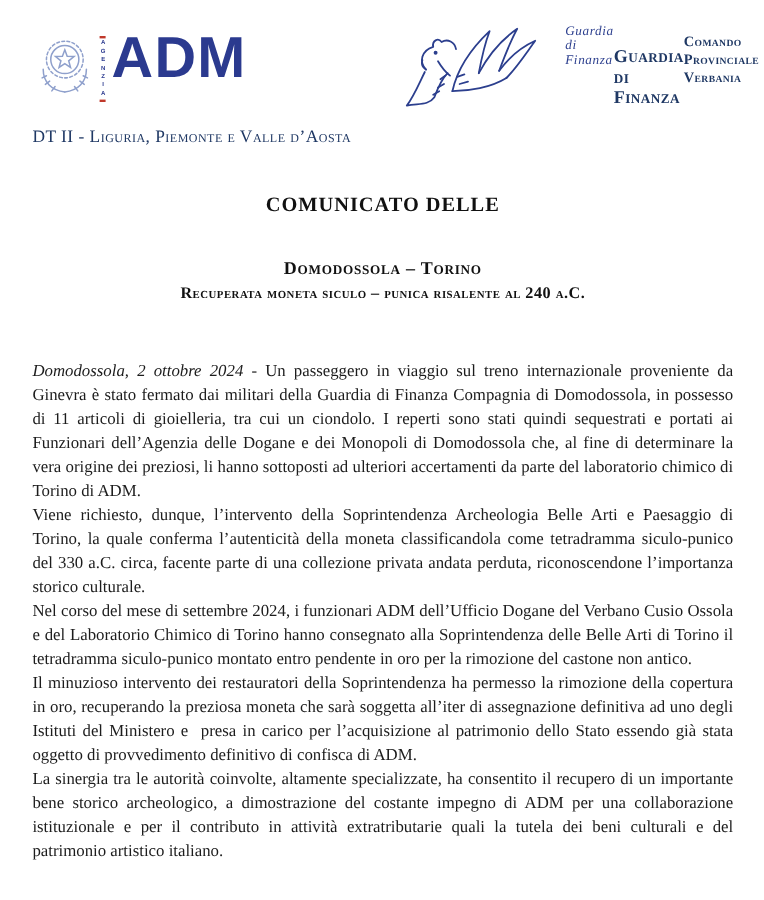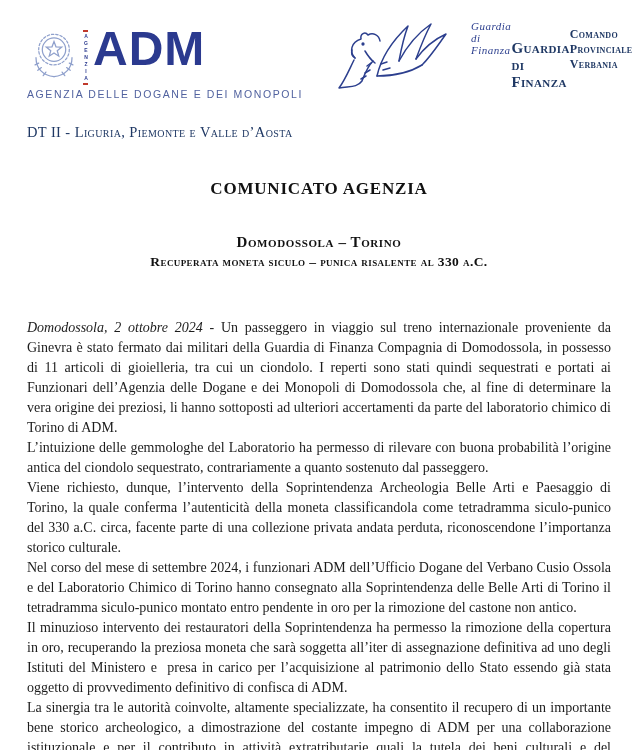--- a/index.html
+++ b/index.html
@@ -108,21 +108,20 @@
             </g>
           </svg>
         </span>
         <span class="agenzia-strip">
           <span class="tick"></span>
           <span class="vtext">AGENZIA</span>
           <span class="tick"></span>
         </span>
         <span class="adm-acronym">ADM</span>
       </div>
-      <div class="adm-subtitle">AGENZIA DELLE DOGANE E DEI MONOPOLI</div>
       <div class="adm-division">DT II - Liguria, Piemonte e Valle d’Aosta</div>
     </div>
 
     <div class="gdf-block">
       <span class="gdf-emblem">
         <svg width="150" height="84" viewBox="0 0 150 84">
           <g fill="none" stroke="#2c3f8e" stroke-width="1.5" stroke-linecap="round" stroke-linejoin="round">
 
             <path d="M34,40 C28,34 30,24 40,21 C39,16 44,13 47,17 C52,14 58,17 59,23"></path>
             <path d="M34,40 C31,38 30,35 31,32"></path>
@@ -141,27 +140,26 @@
         </svg>
       </span>
       <div class="gdf-script">Guardia di Finanza</div>
       <div class="gdf-title">Guardia di Finanza</div>
       <div class="gdf-subtitle">Comando Provinciale Verbania</div>
     </div>
 
   </header>
 
   <section class="title-block">
-    <div class="pr-title">COMUNICATO AGENZIA</div>
+    <div class="pr-title">COMUNICATO DELLE</div>
     <div class="pr-sub1">Domodossola – Torino</div>
-    <div class="pr-sub2">Recuperata moneta siculo – punica risalente al 330 a.C.</div>
+    <div class="pr-sub2">Recuperata moneta siculo – punica risalente al 240 a.C.</div>
   </section>
 
   <section class="body-text">
     <p><span class="dateline">Domodossola, 2 ottobre 2024</span><span> - </span><span>Un passeggero in viaggio sul treno internazionale proveniente da Ginevra è stato fermato dai militari della Guardia di Finanza Compagnia di Domodossola, in possesso di 11 articoli di gioielleria, tra cui un ciondolo. I reperti sono stati quindi sequestrati e portati ai Funzionari dell’Agenzia delle Dogane e dei Monopoli di Domodossola che, al fine di determinare la vera origine dei preziosi, li hanno sottoposti ad ulteriori accertamenti da parte del laboratorio chimico di Torino di ADM.</span></p>
-    <p>L’intuizione delle gemmologhe del Laboratorio ha permesso di rilevare con buona probabilità l’origine antica del ciondolo sequestrato, contrariamente a quanto sostenuto dal passeggero.</p>
     <p>Viene richiesto, dunque, l’intervento della Soprintendenza Archeologia Belle Arti e Paesaggio di Torino, la quale conferma l’autenticità della moneta classificandola come tetradramma siculo-punico del 330 a.C. circa, facente parte di una collezione privata andata perduta, riconoscendone l’importanza storico culturale.</p>
     <p>Nel corso del mese di settembre 2024, i funzionari ADM dell’Ufficio Dogane del Verbano Cusio Ossola e del Laboratorio Chimico di Torino hanno consegnato alla Soprintendenza delle Belle Arti di Torino il tetradramma siculo-punico montato entro pendente in oro per la rimozione del castone non antico.</p>
     <p>Il minuzioso intervento dei restauratori della Soprintendenza ha permesso la rimozione della copertura in oro, recuperando la preziosa moneta che sarà soggetta all’iter di assegnazione definitiva ad uno degli Istituti del Ministero e&nbsp; presa in carico per l’acquisizione al patrimonio dello Stato essendo già stata oggetto di provvedimento definitivo di confisca di ADM.</p>
     <p>La sinergia tra le autorità coinvolte, altamente specializzate, ha consentito il recupero di un importante bene storico archeologico, a dimostrazione del costante impegno di ADM per una collaborazione istituzionale e per il contributo in attività extratributarie quali la tutela dei beni culturali e del patrimonio artistico italiano.</p>
   </section>
 
 </div>
 
 </body></html>

